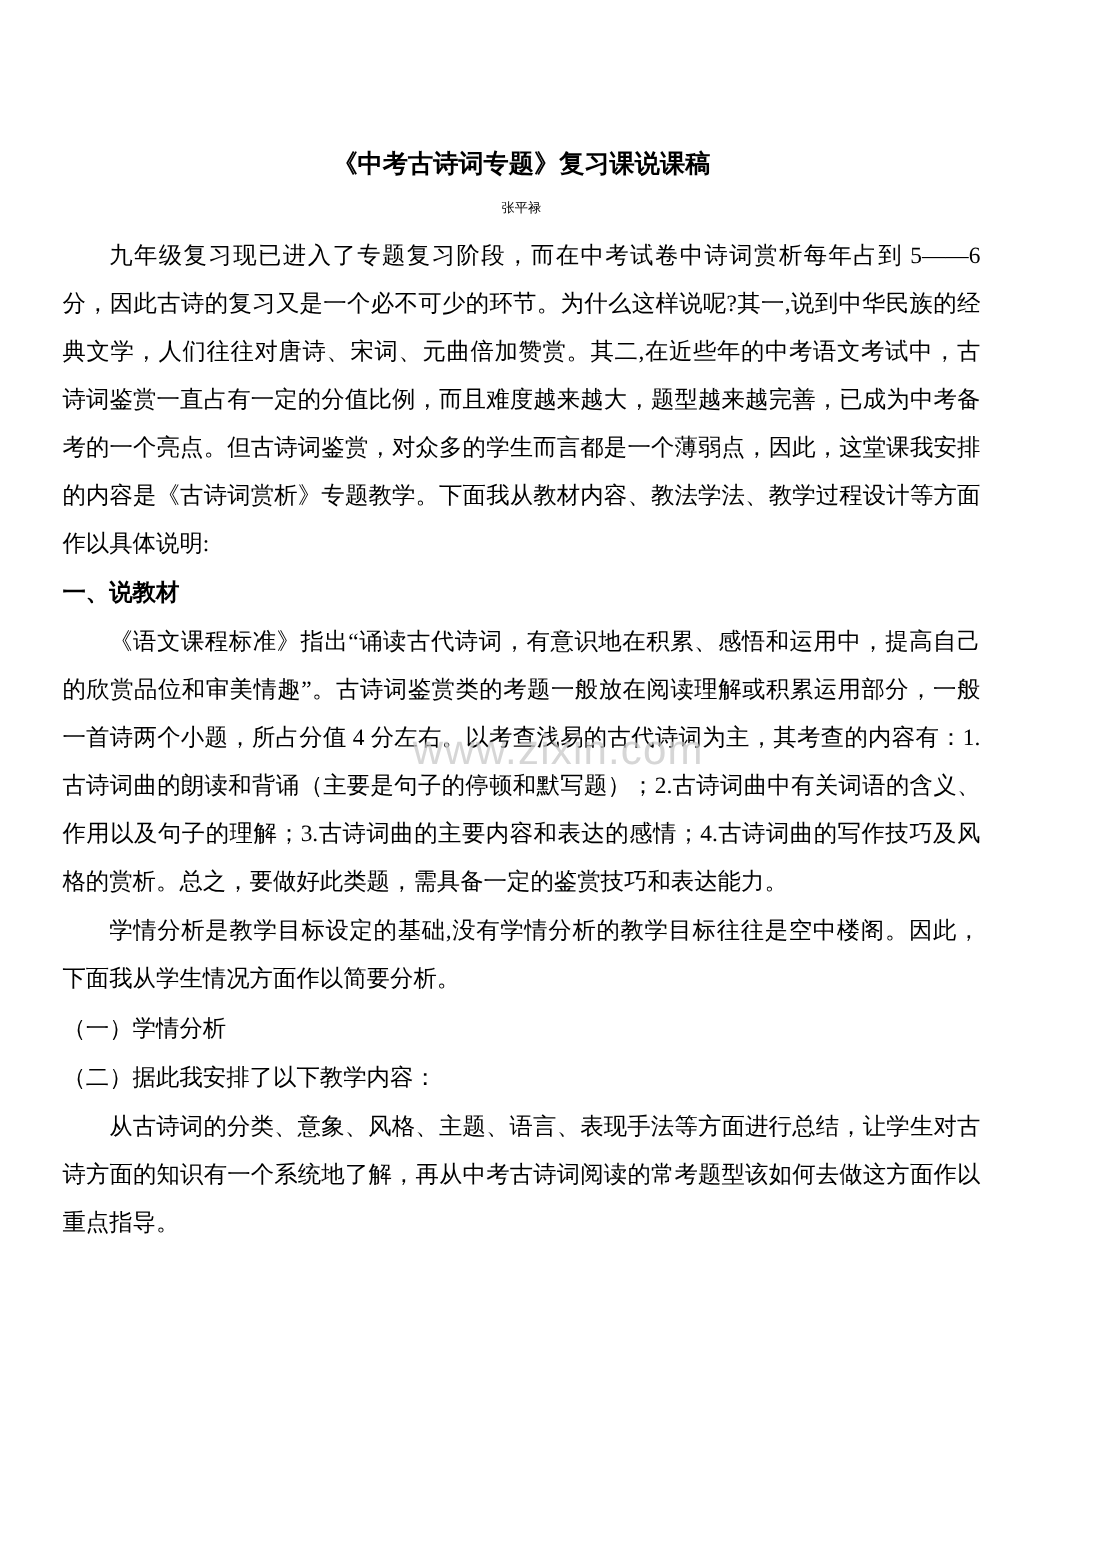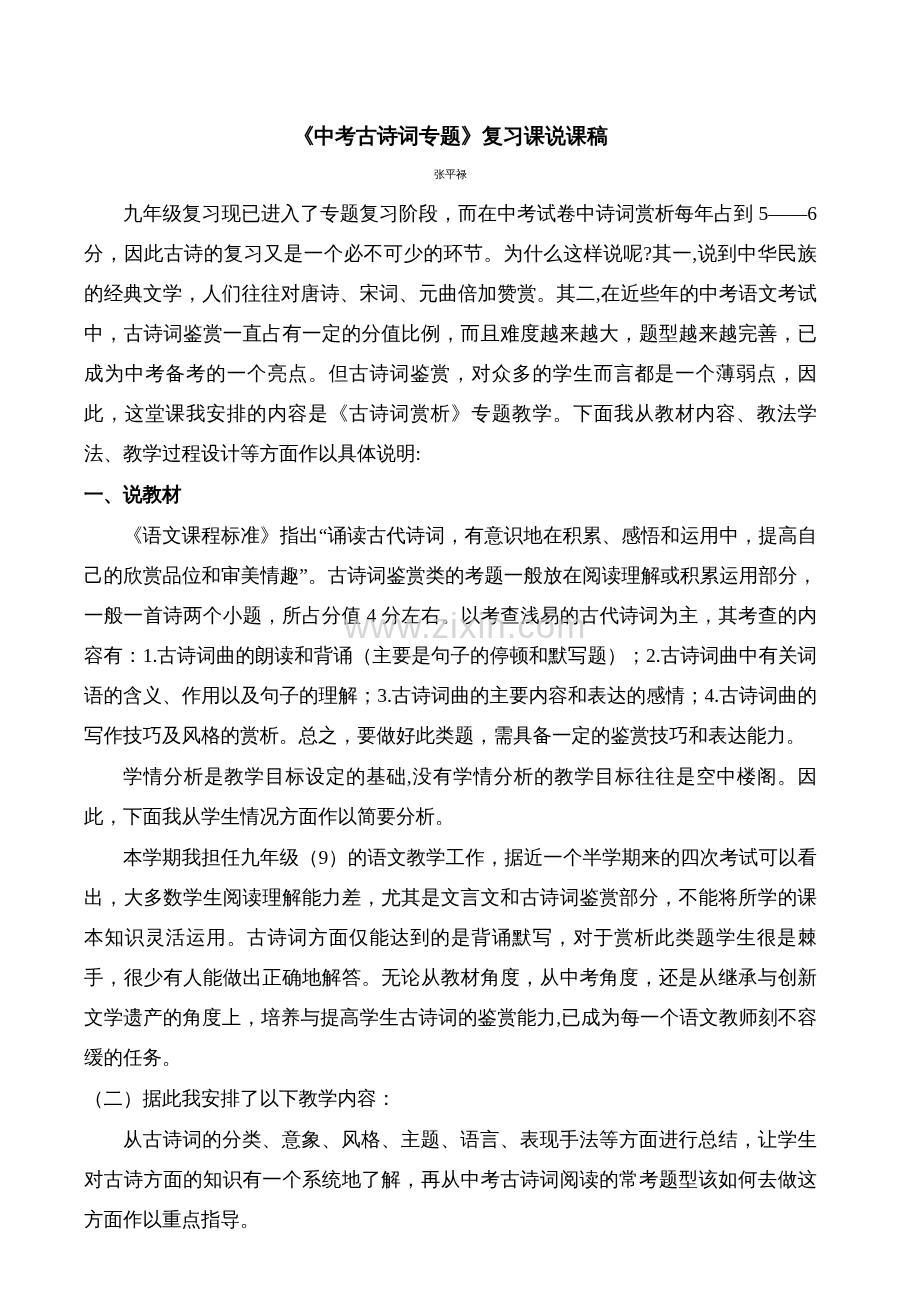--- a/index.html
+++ b/index.html
@@ -13,21 +13,21 @@
     font-family: "Liberation Serif", "DejaVu Serif", serif;
     color: #000000;
     position: relative;
     overflow: hidden;
   }
   .page {
     position: relative;
     box-sizing: border-box;
     width: 920px;
     height: 1302px;
-    padding: 116px 102px 40px 83px;
+    padding: 116px 102px 40px 51px;
   }
   .doc-title {
     text-align: center;
     font-size: 21px;
     font-weight: bold;
     line-height: 40px;
     margin: 0;
   }
   .doc-author {
     text-align: center;
@@ -76,22 +76,22 @@
   <div class="doc-author">张平禄</div>
 
   <p class="para">九年级复习现已进入了专题复习阶段，而在中考试卷中诗词赏析每年占到 5——6分，因此古诗的复习又是一个必不可少的环节。为什么这样说呢?其一,说到中华民族的经典文学，人们往往对唐诗、宋词、元曲倍加赞赏。其二,在近些年的中考语文考试中，古诗词鉴赏一直占有一定的分值比例，而且难度越来越大，题型越来越完善，已成为中考备考的一个亮点。但古诗词鉴赏，对众多的学生而言都是一个薄弱点，因此，这堂课我安排的内容是《古诗词赏析》专题教学。下面我从教材内容、教法学法、教学过程设计等方面作以具体说明:</p>
 
   <p class="para heading">一、说教材</p>
 
   <p class="para">《语文课程标准》指出“诵读古代诗词，有意识地在积累、感悟和运用中，提高自己的欣赏品位和审美情趣”。古诗词鉴赏类的考题一般放在阅读理解或积累运用部分，一般一首诗两个小题，所占分值 4 分左右。以考查浅易的古代诗词为主，其考查的内容有：1.古诗词曲的朗读和背诵（主要是句子的停顿和默写题）；2.古诗词曲中有关词语的含义、作用以及句子的理解；3.古诗词曲的主要内容和表达的感情；4.古诗词曲的写作技巧及风格的赏析。总之，要做好此类题，需具备一定的鉴赏技巧和表达能力。</p>
 
   <p class="para">学情分析是教学目标设定的基础,没有学情分析的教学目标往往是空中楼阁。因此，下面我从学生情况方面作以简要分析。</p>
 
+  <p class="para plain">（一）学情分析</p>
 
-  <p class="para">本学期我担任九年级（9）的语文教学工作，据近一个半学期来的四次考试可以看出，大多数学生阅读理解能力差，尤其是文言文和古诗词鉴赏部分，不能将所学的课本知识灵活运用。古诗词方面仅能达到的是背诵默写，对于赏析此类题学生很是棘手，很少有人能做出正确地解答。无论从教材角度，从中考角度，还是从继承与创新文学遗产的角度上，培养与提高学生古诗词的鉴赏能力,已成为每一个语文教师刻不容缓的任务。</p>
 
   <p class="para plain">（二）据此我安排了以下教学内容：</p>
 
   <p class="para">从古诗词的分类、意象、风格、主题、语言、表现手法等方面进行总结，让学生对古诗方面的知识有一个系统地了解，再从中考古诗词阅读的常考题型该如何去做这方面作以重点指导。</p>
 
   <div class="watermark">www.zixin.com</div>
 
 </div>
 
 </body></html>

